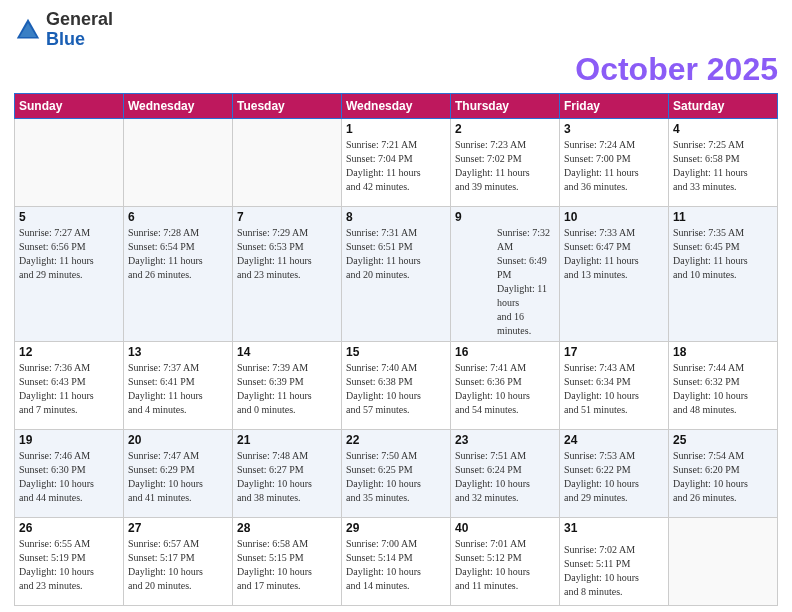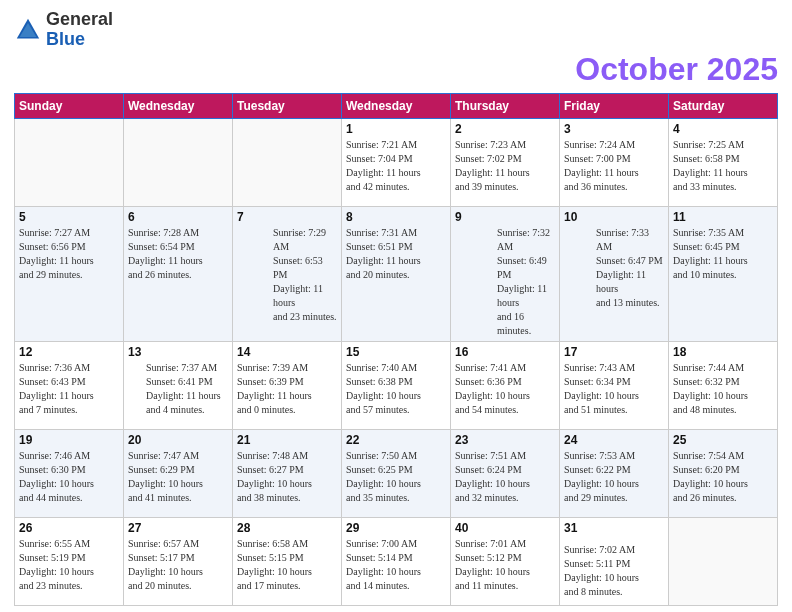--- a/index.html
+++ b/index.html
@@ -176,42 +176,42 @@
           </td>
           <td class="row-shade">
             <div class="day-number">6</div>
             <div class="day-info" style="white-space: pre-line;">Sunrise: 7:28 AM
 Sunset: 6:54 PM
 Daylight: 11 hours
 and 26 minutes.</div>
           </td>
           <td class="row-shade">
             <div class="day-number">7</div>
-            <div class="day-info" style="white-space: pre-line; margin-left: 36px;">Sunrise: 7:29 AM
+            <div class="day-info" style="white-space: pre-line;">Sunrise: 7:29 AM
 Sunset: 6:53 PM
 Daylight: 11 hours
 and 23 minutes.</div>
           </td>
           <td class="row-shade">
             <div class="day-number">8</div>
             <div class="day-info" style="white-space: pre-line;">Sunrise: 7:31 AM
 Sunset: 6:51 PM
 Daylight: 11 hours
 and 20 minutes.</div>
           </td>
           <td class="row-shade">
             <div class="day-number">9</div>
             <div class="day-info" style="white-space: pre-line; margin-left: 42px;">Sunrise: 7:32 AM
 Sunset: 6:49 PM
 Daylight: 11 hours
 and 16 minutes.</div>
           </td>
           <td class="row-shade">
             <div class="day-number">10</div>
-            <div class="day-info" style="white-space: pre-line; margin-left: 32px;">Sunrise: 7:33 AM
+            <div class="day-info" style="white-space: pre-line;">Sunrise: 7:33 AM
 Sunset: 6:47 PM
 Daylight: 11 hours
 and 13 minutes.</div>
           </td>
           <td class="row-shade">
             <div class="day-number">11</div>
             <div class="day-info" style="white-space: pre-line;">Sunrise: 7:35 AM
 Sunset: 6:45 PM
 Daylight: 11 hours
 and 10 minutes.</div>
@@ -220,21 +220,21 @@
         <tr>
           <td class="row-white">
             <div class="day-number">12</div>
             <div class="day-info" style="white-space: pre-line;">Sunrise: 7:36 AM
 Sunset: 6:43 PM
 Daylight: 11 hours
 and 7 minutes.</div>
           </td>
           <td class="row-white">
             <div class="day-number">13</div>
-            <div class="day-info" style="white-space: pre-line; margin-left: 18px;">Sunrise: 7:37 AM
+            <div class="day-info" style="white-space: pre-line;">Sunrise: 7:37 AM
 Sunset: 6:41 PM
 Daylight: 11 hours
 and 4 minutes.</div>
           </td>
           <td class="row-white">
             <div class="day-number">14</div>
             <div class="day-info" style="white-space: pre-line;">Sunrise: 7:39 AM
 Sunset: 6:39 PM
 Daylight: 11 hours
 and 0 minutes.</div>

